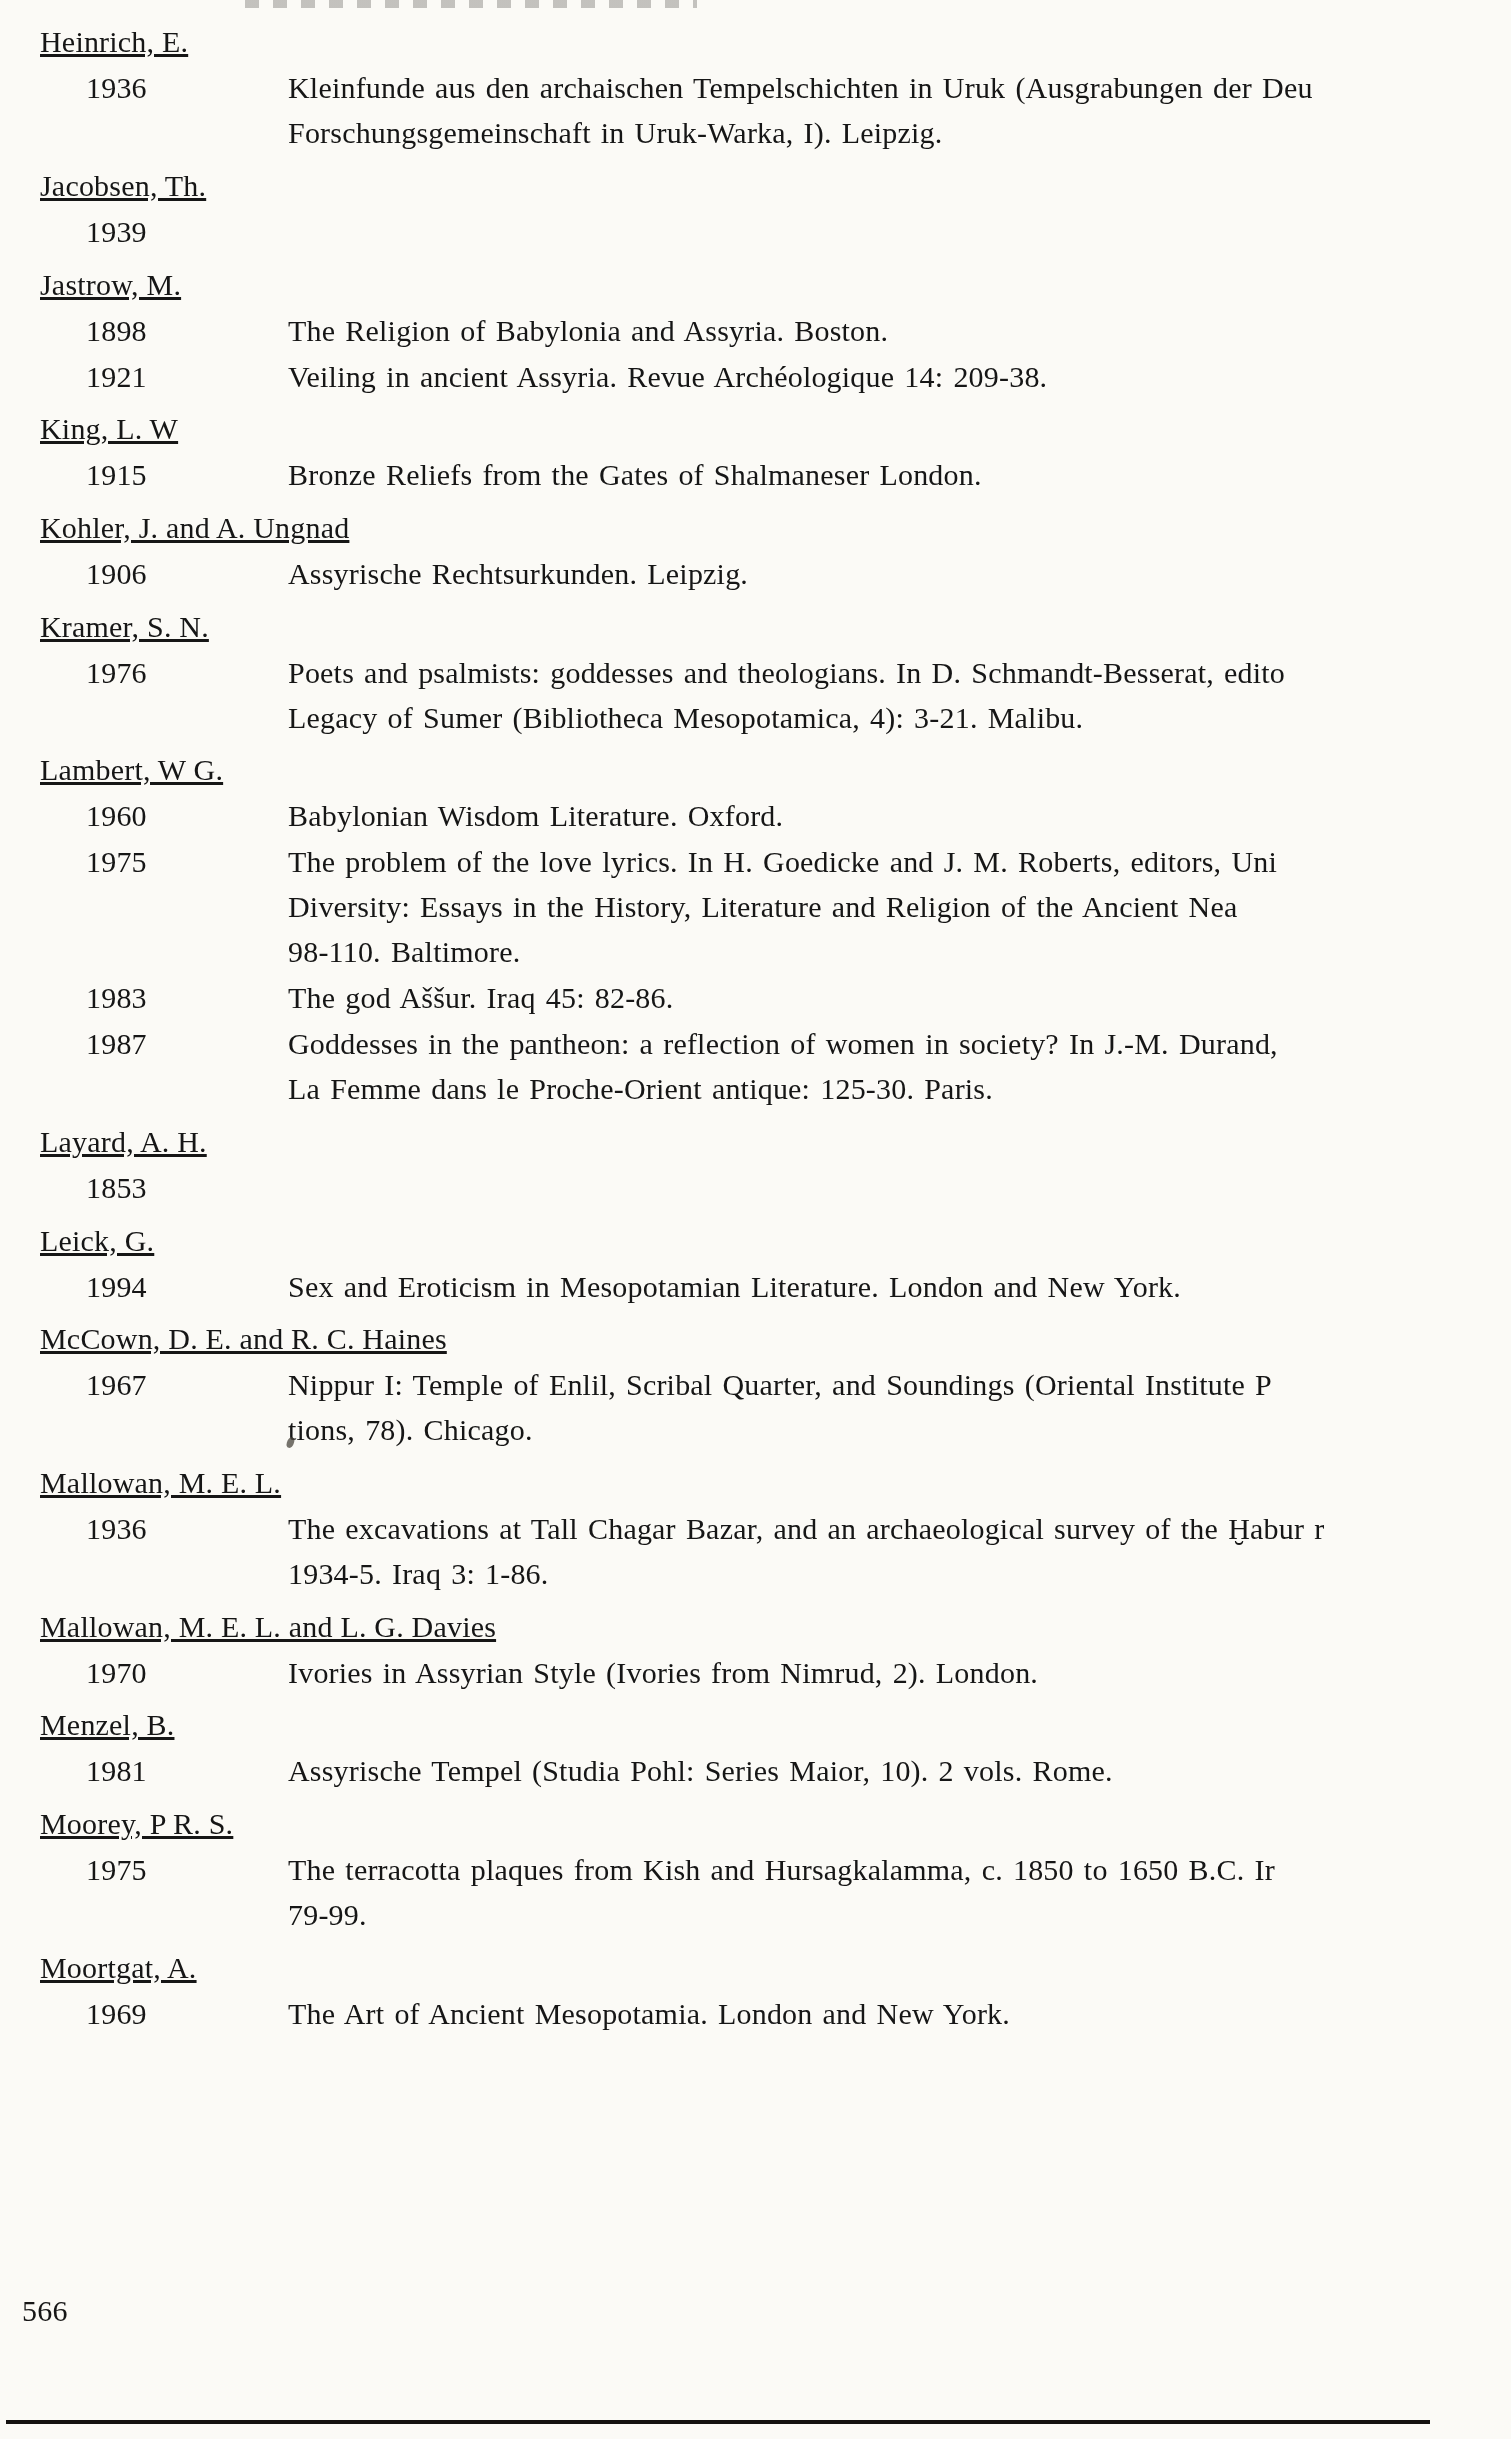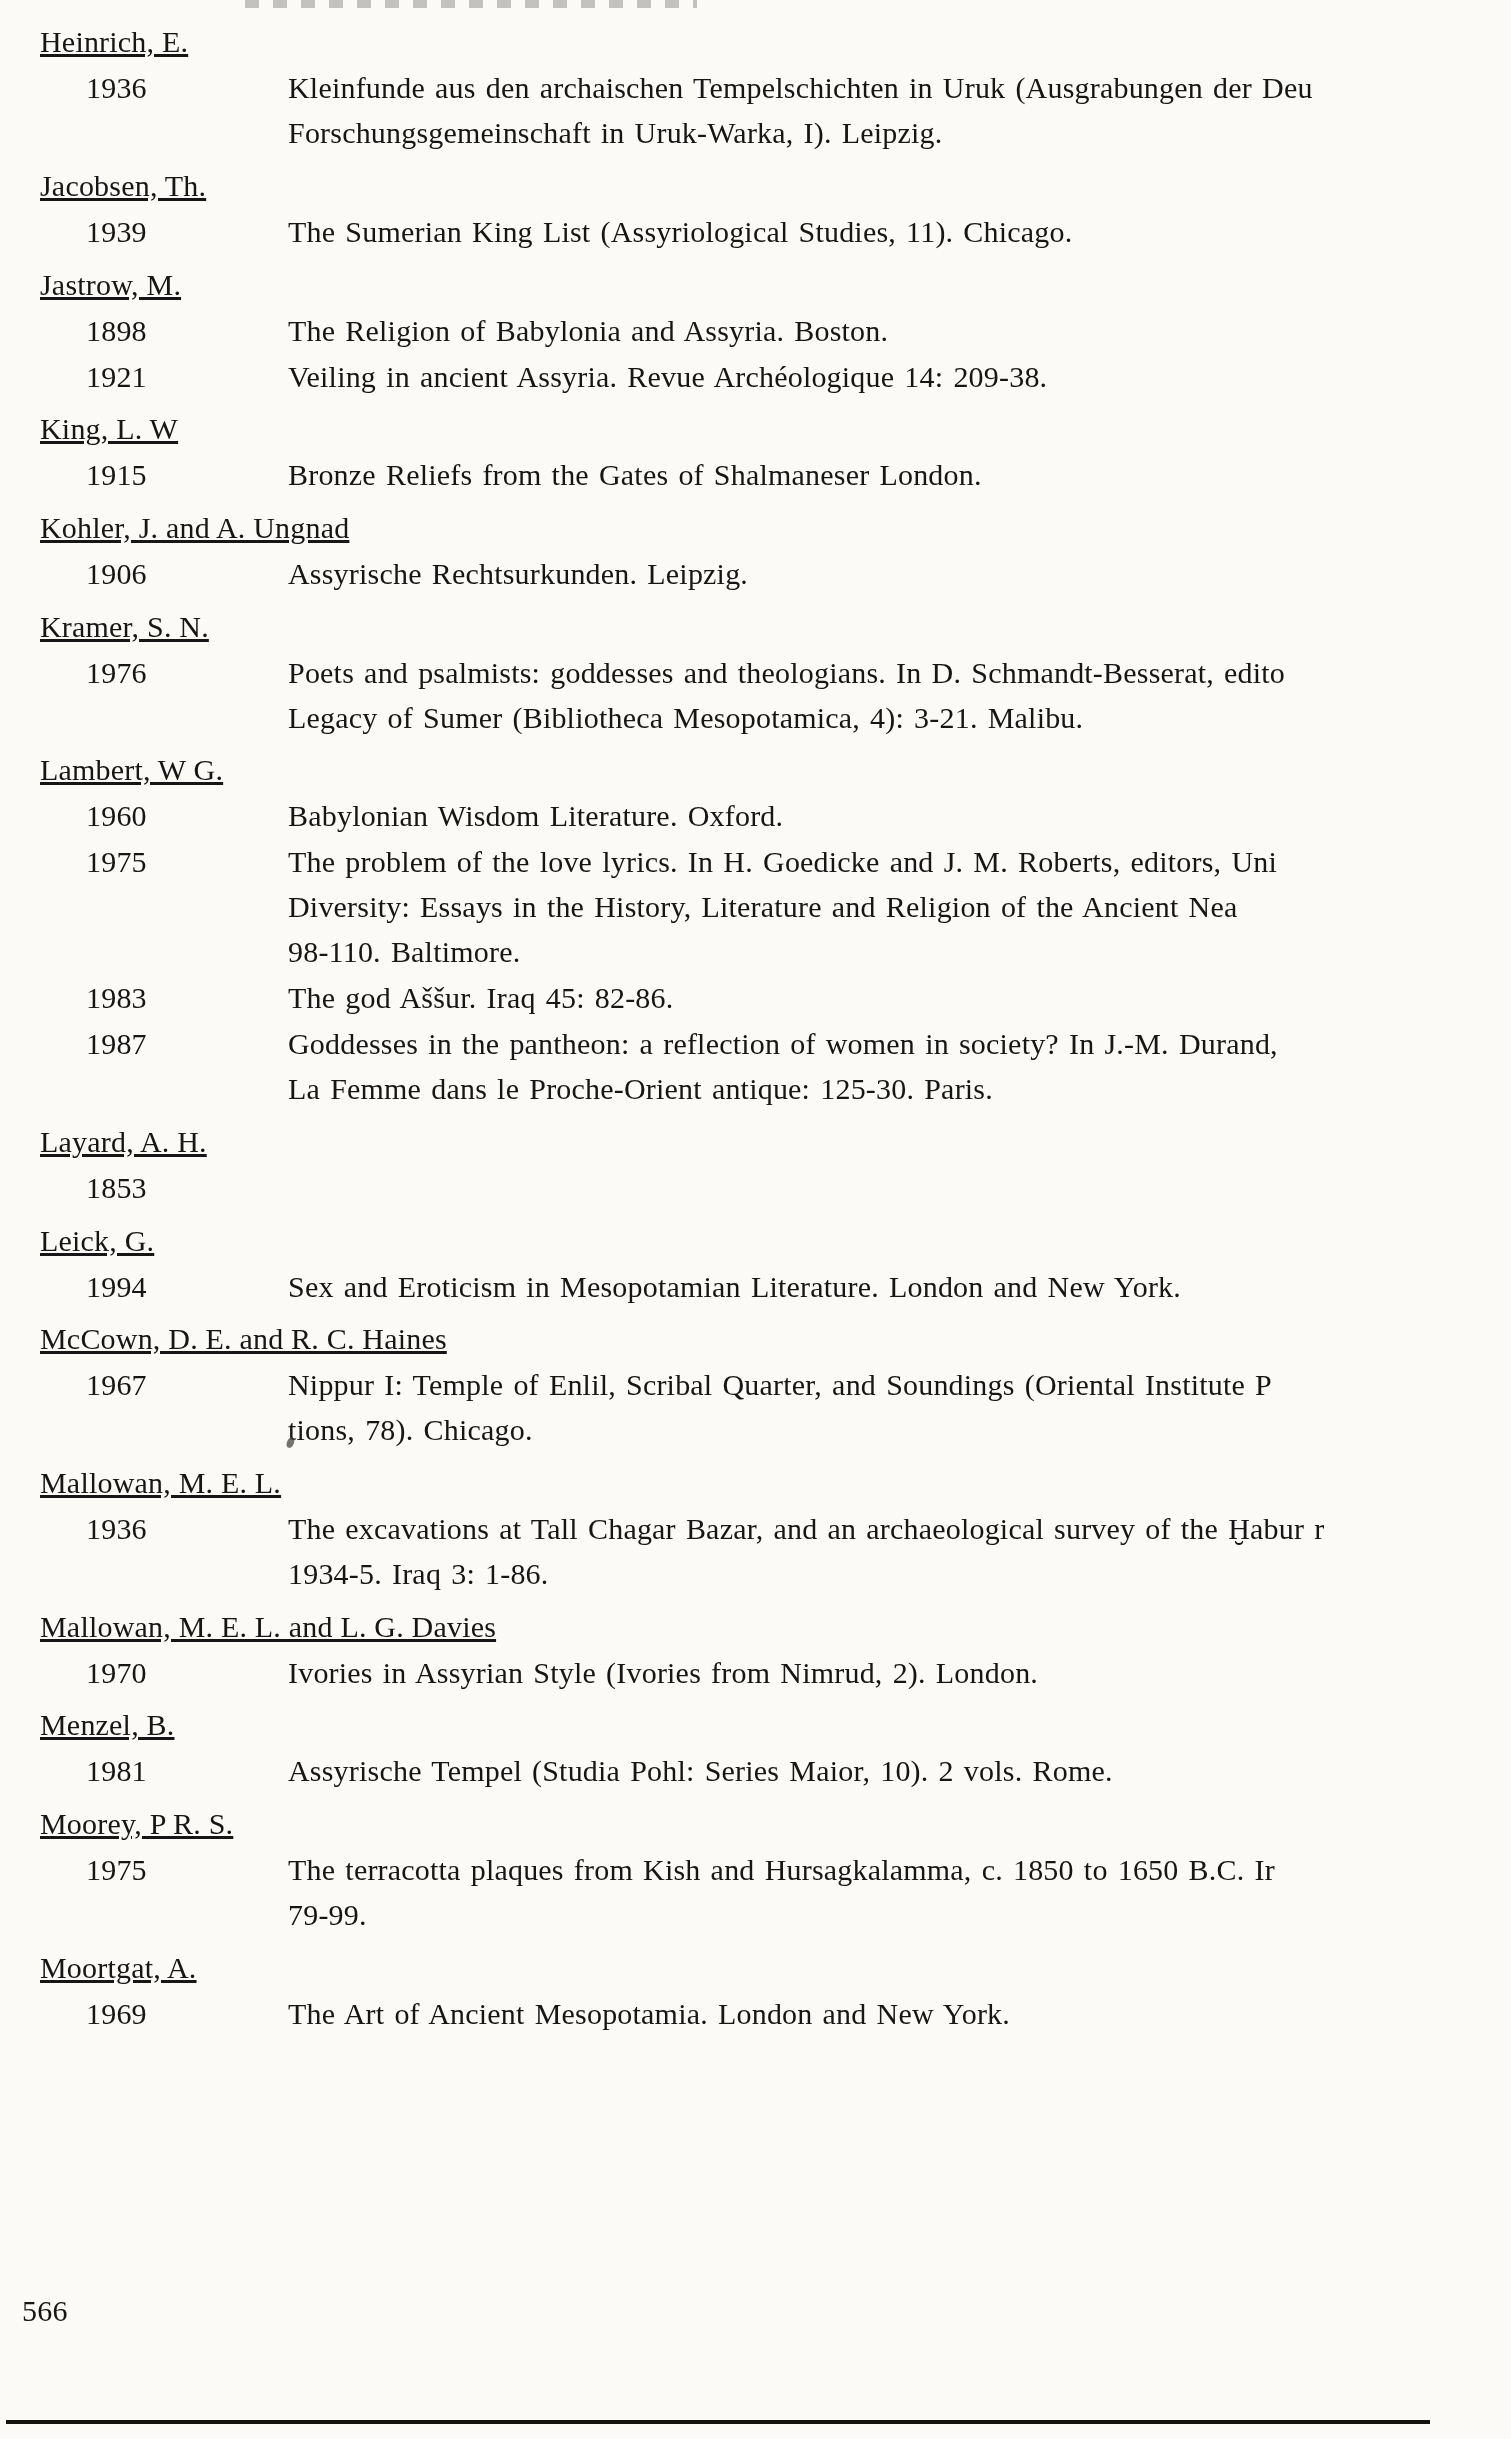--- a/index.html
+++ b/index.html
@@ -101,21 +101,20 @@
       <div class="entry">
         <div class="year">1936</div>
         <div class="entry-text">Kleinfunde aus den archaischen Tempelschichten in Uruk (Ausgrabungen der Deu
 Forschungsgemeinschaft in Uruk-Warka, I). Leipzig.</div>
       </div>
     </section>
     <section class="bib-block">
       <div class="author">Jacobsen, Th.</div>
       <div class="entry">
         <div class="year">1939</div>
-        <div class="entry-text">The Sumerian King List (Assyriological Studies, 11). Chicago.</div>
       </div>
     </section>
     <section class="bib-block">
       <div class="author">Jastrow, M.</div>
       <div class="entry">
         <div class="year">1898</div>
         <div class="entry-text">The Religion of Babylonia and Assyria. Boston.</div>
       </div>
       <div class="entry">
         <div class="year">1921</div>

